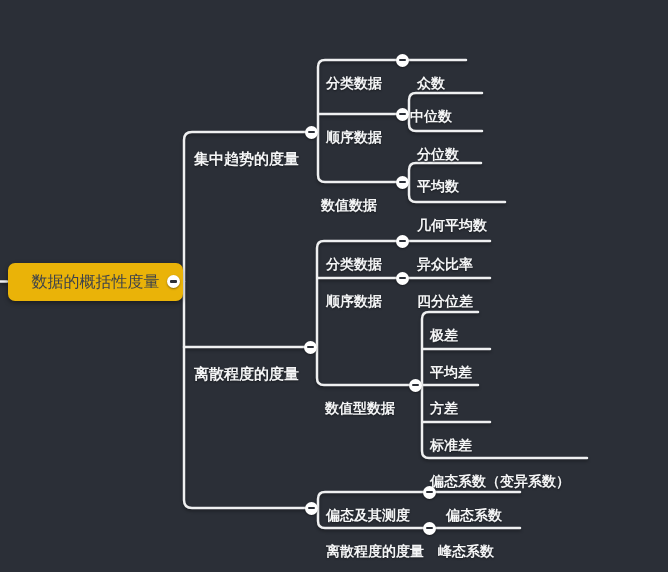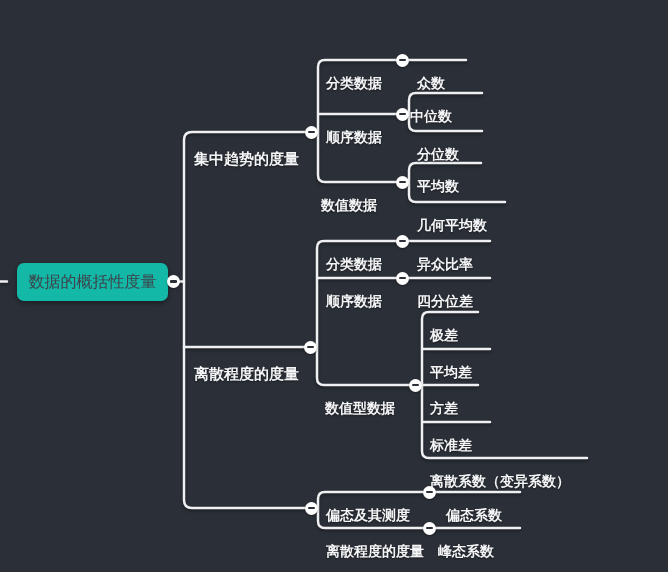--- a/index.html
+++ b/index.html
@@ -10,22 +10,22 @@
   .links{position:absolute;left:0;top:0;
     filter:drop-shadow(0 2px 1.5px rgba(0,0,0,0.35));}
   .links path{fill:none;stroke:#eff0f1;stroke-width:2.5;stroke-linecap:round;}
   .topic{
     position:absolute;white-space:nowrap;color:#f4f5f6;font-weight:700;
     text-shadow:0 1px 2px rgba(0,0,0,.45);cursor:default;margin-top:40px;
   }
   .lvl1{font-size:15px;line-height:16px;}
   .lvl2,.lvl3{font-size:14px;line-height:15px;}
   .root-node{
-    position:absolute;left:17px;top:263px;width:151px;height:38px;
-    background:#14b8a6;border-radius:7px;display:flex;align-items:center;
+    position:absolute;left:8px;top:263px;width:175px;height:38px;
+    background:#eab308;border-radius:7px;display:flex;align-items:center;
     justify-content:center;box-shadow:0 2px 5px rgba(0,0,0,.4);
   }
   .root-node span{font-size:16px;color:#3d424b;white-space:nowrap;}
   .collapse{
     position:absolute;width:13px;height:13px;border-radius:50%;
     background:#ffffff;display:flex;align-items:center;justify-content:center;
     box-shadow:0 1px 2px rgba(0,0,0,.4);cursor:pointer;
   }
   .collapse .minus{display:block;width:7px;height:2.2px;background:#2b2f37;border-radius:1px;}
 </style>
@@ -68,21 +68,21 @@
 
   <div class="topic lvl2" style="left:326px;top:217px">分类数据</div>
   <div class="topic lvl3" style="left:417px;top:217px">异众比率</div>
   <div class="topic lvl2" style="left:326px;top:254px">顺序数据</div>
   <div class="topic lvl3" style="left:417px;top:254px">四分位差</div>
   <div class="topic lvl2" style="left:325px;top:361px">数值型数据</div>
   <div class="topic lvl3" style="left:430px;top:288px">极差</div>
   <div class="topic lvl3" style="left:430px;top:325px">平均差</div>
   <div class="topic lvl3" style="left:430px;top:361px">方差</div>
   <div class="topic lvl3" style="left:430px;top:398px">标准差</div>
-  <div class="topic lvl3" style="left:430px;top:434px">离散系数（变异系数）</div>
+  <div class="topic lvl3" style="left:430px;top:434px">偏态系数（变异系数）</div>
 
   <div class="topic lvl2" style="left:326px;top:468px">偏态及其测度</div>
   <div class="topic lvl3" style="left:446px;top:468px">偏态系数</div>
   <div class="topic lvl2" style="left:326px;top:504px">离散程度的度量</div>
   <div class="topic lvl3" style="left:438px;top:504px">峰态系数</div>
 
   <div class="collapse" style="left:167px;top:275px">
       <span class="minus"></span>
     </div>
   <div class="collapse" style="left:304.5px;top:125.5px">

